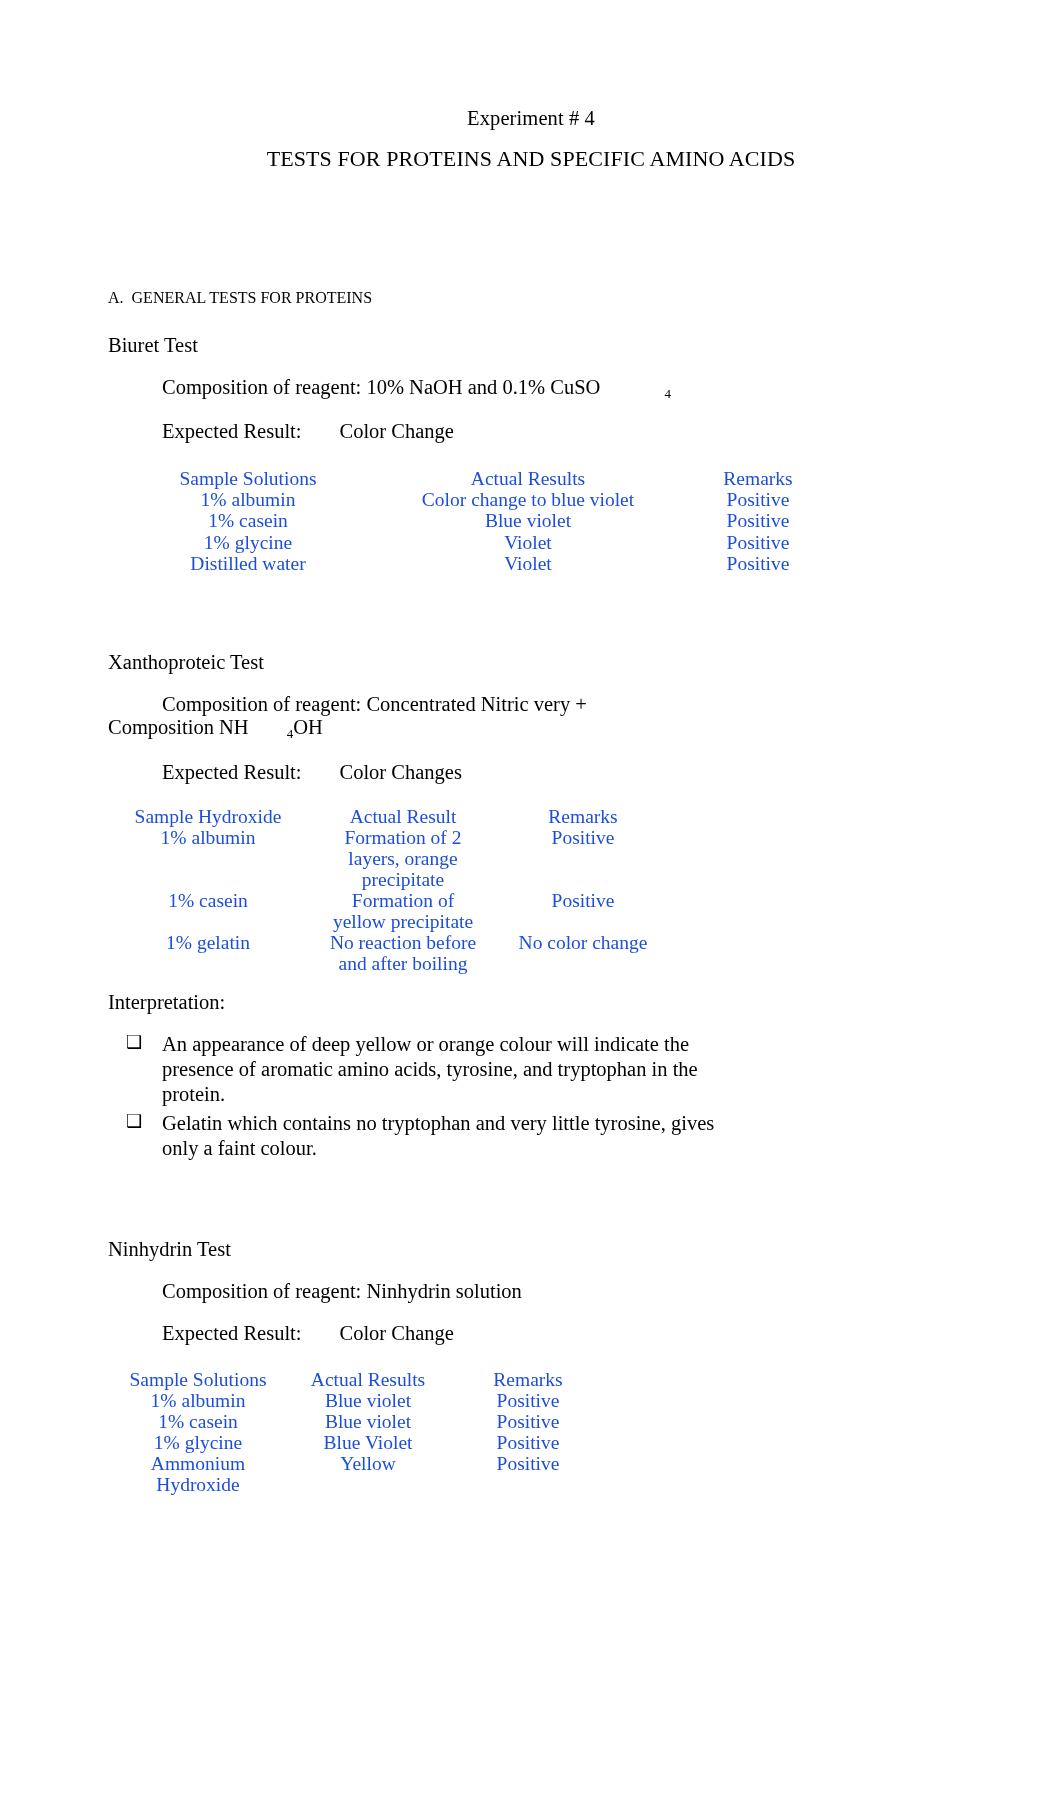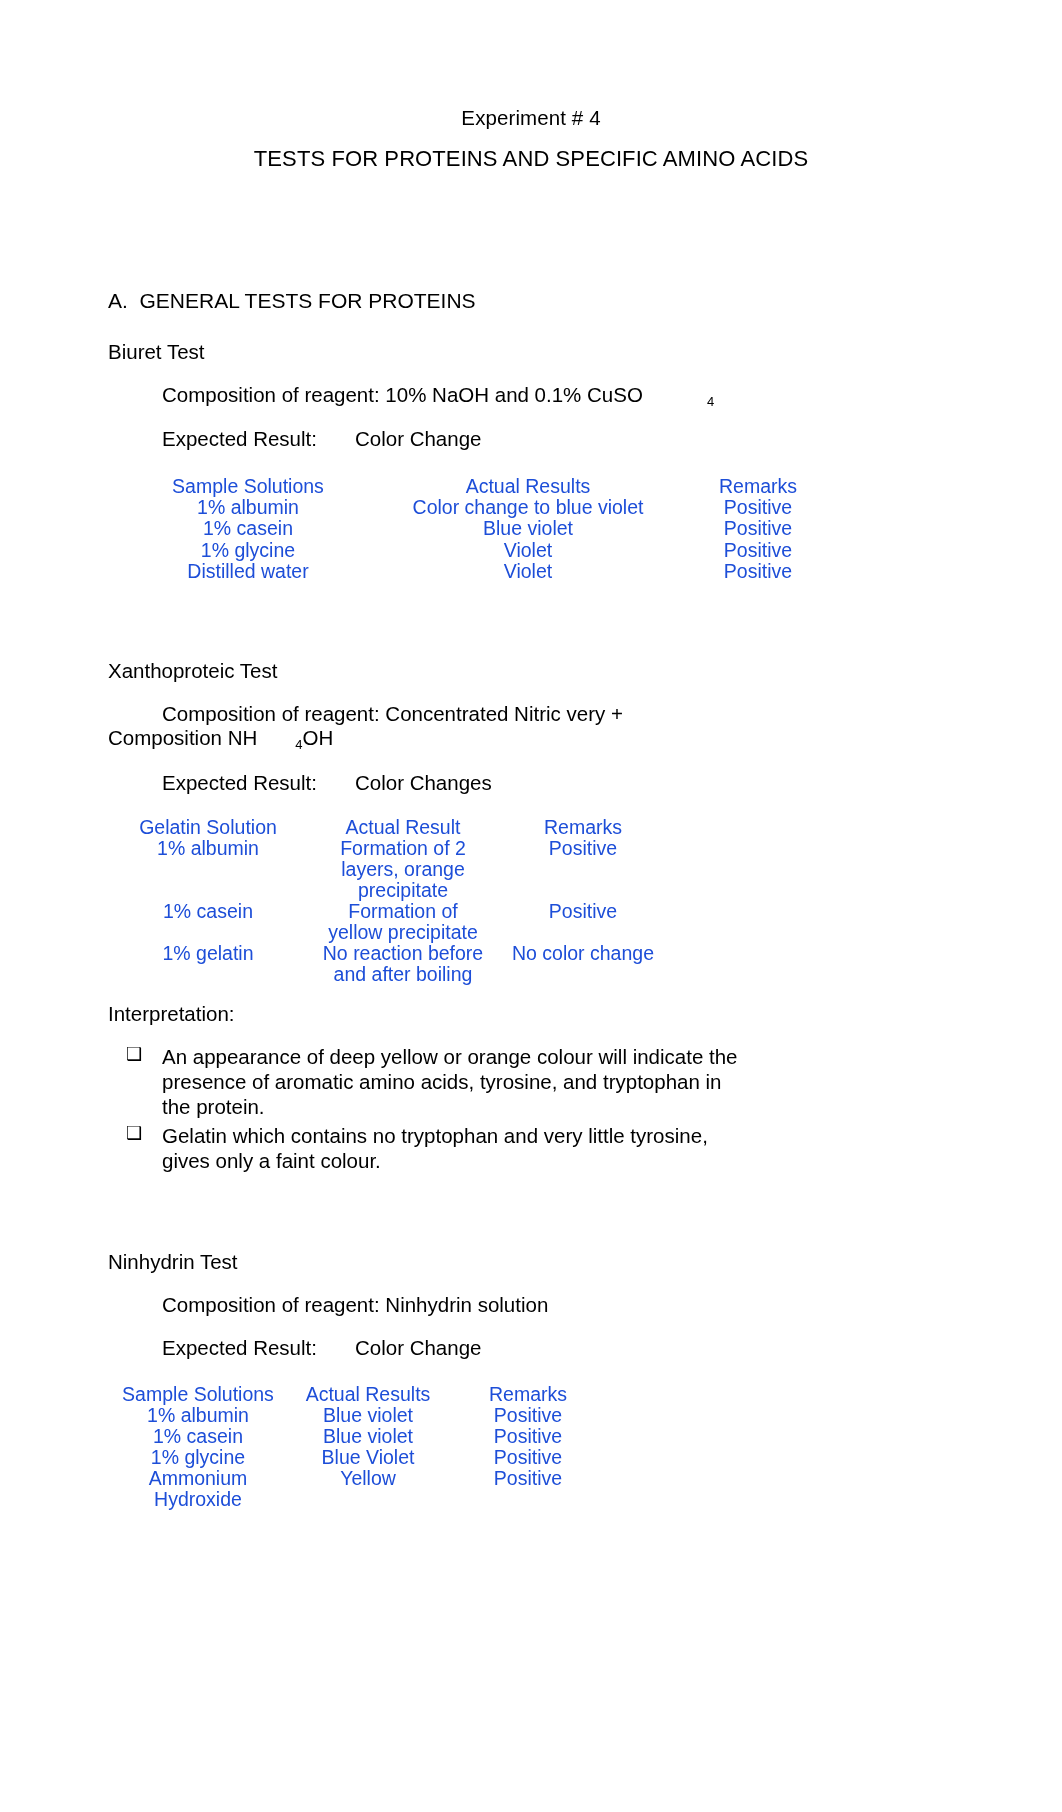--- a/index.html
+++ b/index.html
@@ -5,21 +5,21 @@
   html, body {
     margin: 0;
     padding: 0;
     background: #ffffff;
   }
   .page {
     position: relative;
     width: 1062px;
     height: 1812px;
     background: #ffffff;
-    font-family: Liberation Sans, sans-serif;
+    font-family: Liberation Serif, serif;
     color: #000000;
     overflow: hidden;
   }
   .content {
     position: absolute;
     left: 108px;
     top: 0;
     width: 846px;
   }
 
@@ -33,21 +33,21 @@
   }
   .doc-subtitle {
     text-align: center;
     font-size: 22px;
     line-height: 1.0;
     margin-top: 19px;
     letter-spacing: 0.1px;
   }
 
   .section-head {
-    font-size: 21px;
+    font-size: 16px;
     margin-top: 119px;
     white-space: pre;
   }
   .test-name {
     font-size: 20.5px;
     margin-top: 27px;
   }
   .test-name.gap-huge { margin-top: 77px; }
 
   .indent-line {
@@ -186,21 +186,21 @@
     <div class="test-name gap-huge">Xanthoproteic Test</div>
 
     <div class="indent-line">Composition of reagent: Concentrated Nitric very +</div>
     <div class="wrap-line"><span>Composition NH</span><span class="spacer-sub-sm"></span><sub class="sub4">4</sub><span>OH</span></div>
 
     <div class="expected"><span>Expected Result:</span><span class="spacer-sub-sm"></span><span>Color Changes</span></div>
 
     <table class="data tbl-xan">
       <tbody>
           <tr>
-        <td class="c1">Gelatin Solution</td>
+        <td class="c1">Sample Hydroxide</td>
         <td class="c2">Actual Result</td>
         <td class="c3">Remarks</td>
       </tr>
       <tr>
         <td class="c1">1% albumin</td>
         <td class="c2">
           <span class="cell-sub">Formation of 2</span>
           <span class="cell-sub">layers, orange</span>
           <span class="cell-sub">precipitate</span>
         </td>

